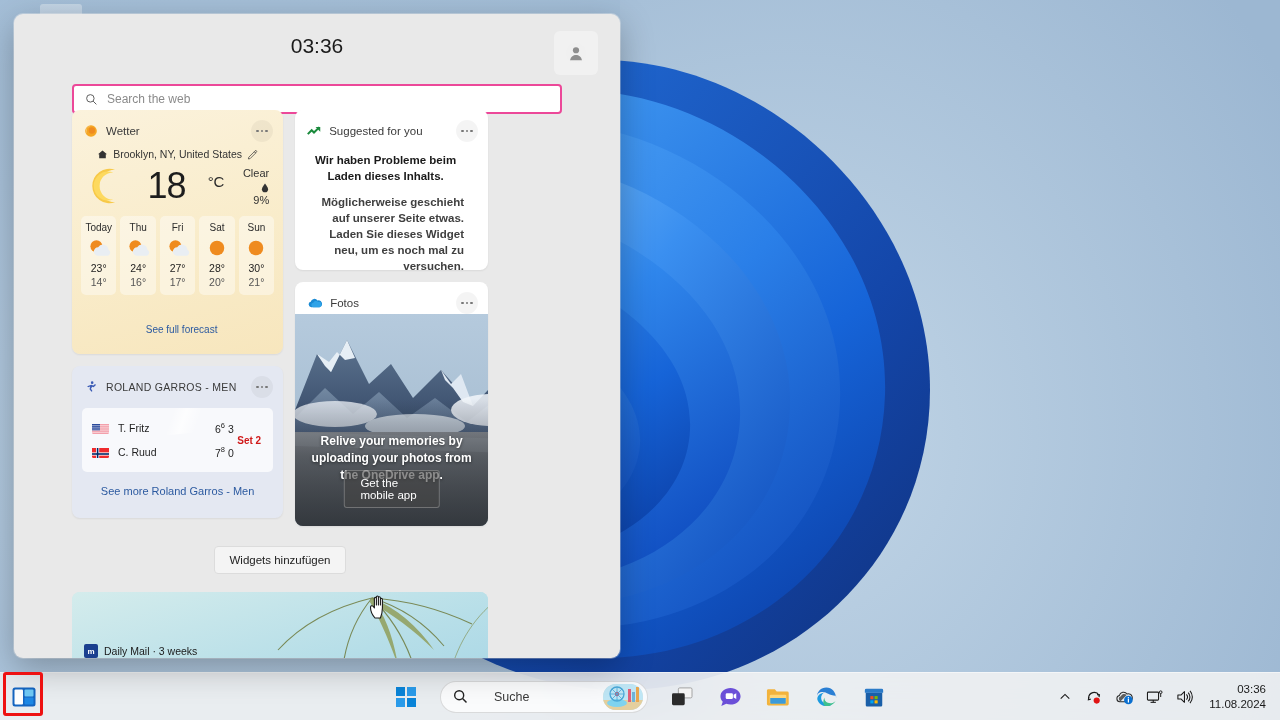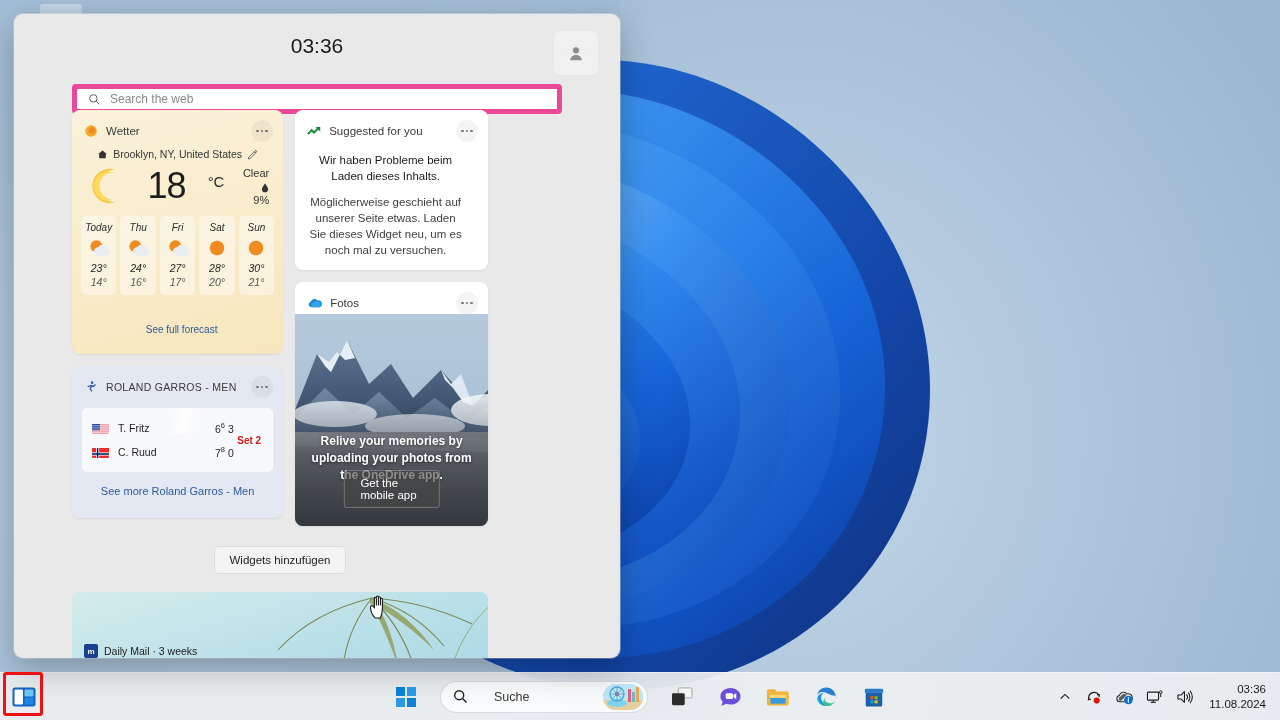--- a/index.html
+++ b/index.html
@@ -101,21 +101,21 @@
   }
   #avatar-btn {
     position: absolute; right: 22px; top: 17px;
     width: 44px; height: 44px; border-radius: 6px;
     display: flex; align-items: center; justify-content: center;
     background: rgba(255,255,255,.38);
   }
 
   #web-search {
     position: absolute; left: 58px; top: 70px; width: 490px; height: 30px;
-    background: #fff; border: 5px solid #ec4899; border-radius: 4px;
+    background: #fff; border: 2px solid #ec4899; border-radius: 4px;
     display: flex; align-items: center; gap: 9px; padding: 0 11px;
   }
   #web-search-text { font-size: 12px; color: #8a8a8a; }
 
   #panel-body {
     position: absolute; left: 0; top: 96px; width: 532px; height: 548px;
     overflow: hidden;
   }
   #columns { display: flex; gap: 12px; padding: 0 58px; }
   #col-left { width: 236px; }
@@ -149,21 +149,21 @@
     font-size: 10.5px; color: #333; 
   }
   #weather-main {
     display: flex; align-items: center; padding: 4px 14px 0 14px; gap: 18px;
   }
   #temp-value { font-size: 36px; color: #1d1d1d; font-weight: 300; letter-spacing: -1px; }
   #temp-unit { font-size: 15px; color: #2a2a2a; margin-left: 4px; margin-top: -10px; }
   #weather-right { margin-left: auto; text-align: right; }
   #weather-cond { font-size: 11px; color: #333; }
   #weather-precip { font-size: 11px; color: #333; margin-top: 3px; }
-  #forecast { display: flex; gap: 4px; padding: 8px 9px 18px 9px; font-style: italic; }
+  #forecast { display: flex; gap: 4px; padding: 8px 9px 18px 9px; }
   .fc-day {
     flex: 1; background: rgba(255,255,255,.42);
     border-radius: 5px; padding: 6px 0 7px 0; text-align: center;
   }
   .fc-name { font-size: 10px; color: #2c2c2c; }
   .fc-ico { height: 22px; display: flex; align-items: center; justify-content: center; margin: 4px 0 3px 0; }
   .fc-hi { font-size: 10.5px; color: #1d1d1d; }
   .fc-lo { font-size: 10.5px; color: #555; margin-top: 2px; }
   #weather-link {
     text-align: center; font-size: 10px; color: #2c5aa0; padding: 11px 0 0 8px;
@@ -189,23 +189,23 @@
   .pscore { font-size: 10.5px; color: #1f1f1f; }
   .pscore sup { font-size: 7.5px; }
   #set-label {
     position: absolute; right: 12px; top: 50%; transform: translateY(-50%);
     font-size: 10px; font-weight: bold; color: #d01919; z-index: 3;
   }
   #sports-link { text-align: center; font-size: 11px; color: #2c5aa0; padding: 13px 0 0 0; }
 
   
   #suggested-widget { background: #fff; height: 160px; }
-  #sug-body { padding: 4px 24px 10px 12px; text-align: center; }
+  #sug-body { padding: 4px 24px 10px 12px; text-align: center; font-weight: bold; }
   #sug-title { font-size: 11.5px; color: #1a1a1a; line-height: 16px; }
-  #sug-desc { font-size: 11.5px; color: #3f3f3f; line-height: 16px; margin-top: 10px; }
+  #sug-desc { font-size: 11.5px; color: #3f3f3f; line-height: 16px; margin-top: 10px; text-align: right; }
   #sug-btn {
     display: block; margin: 12px auto 0 auto; width: 118px; height: 27px;
     background: #0a68c4; color: #fff; border-radius: 3px;
     font-size: 11.5px; display: flex; align-items: center; justify-content: center;
   }
 
   
   #photos-widget { background: #fff; height: 244px; }
   #photo-area {
     position: absolute; left: 0; top: 32px; width: 100%; height: 212px;

